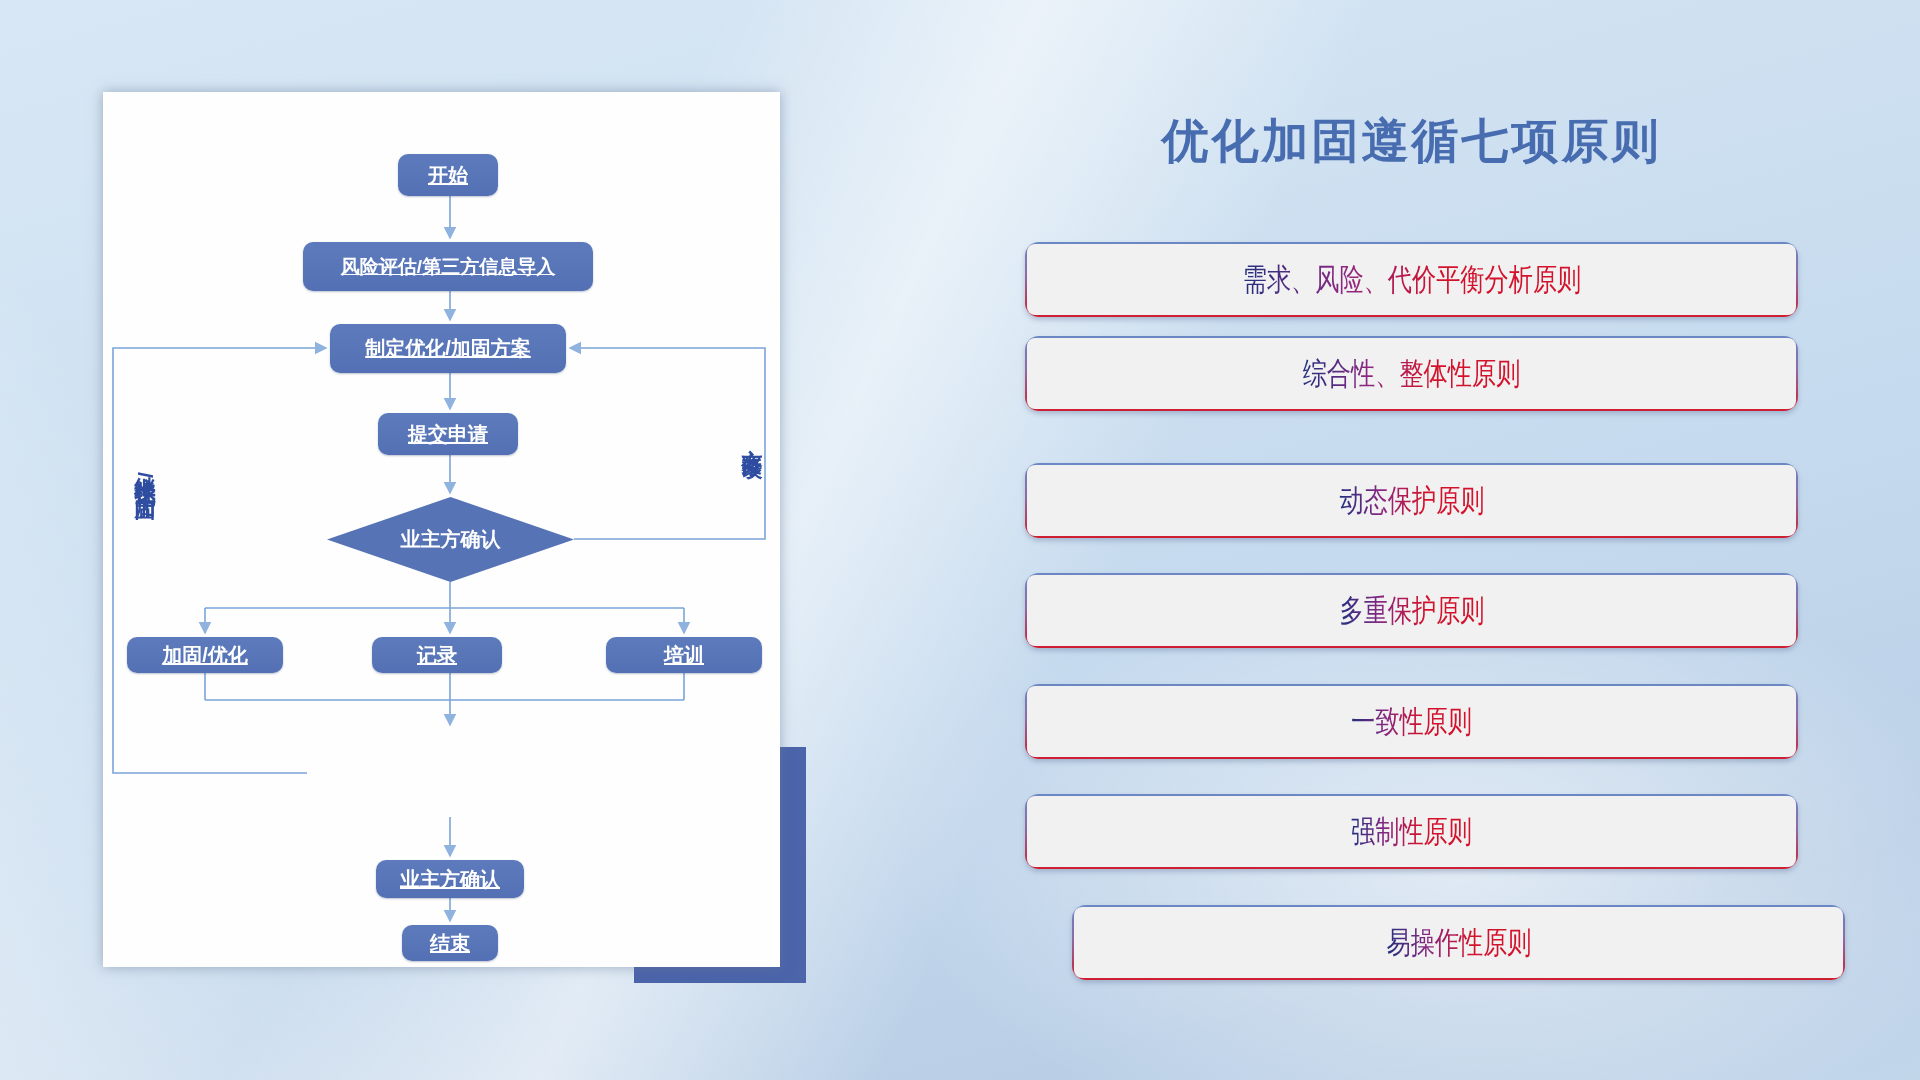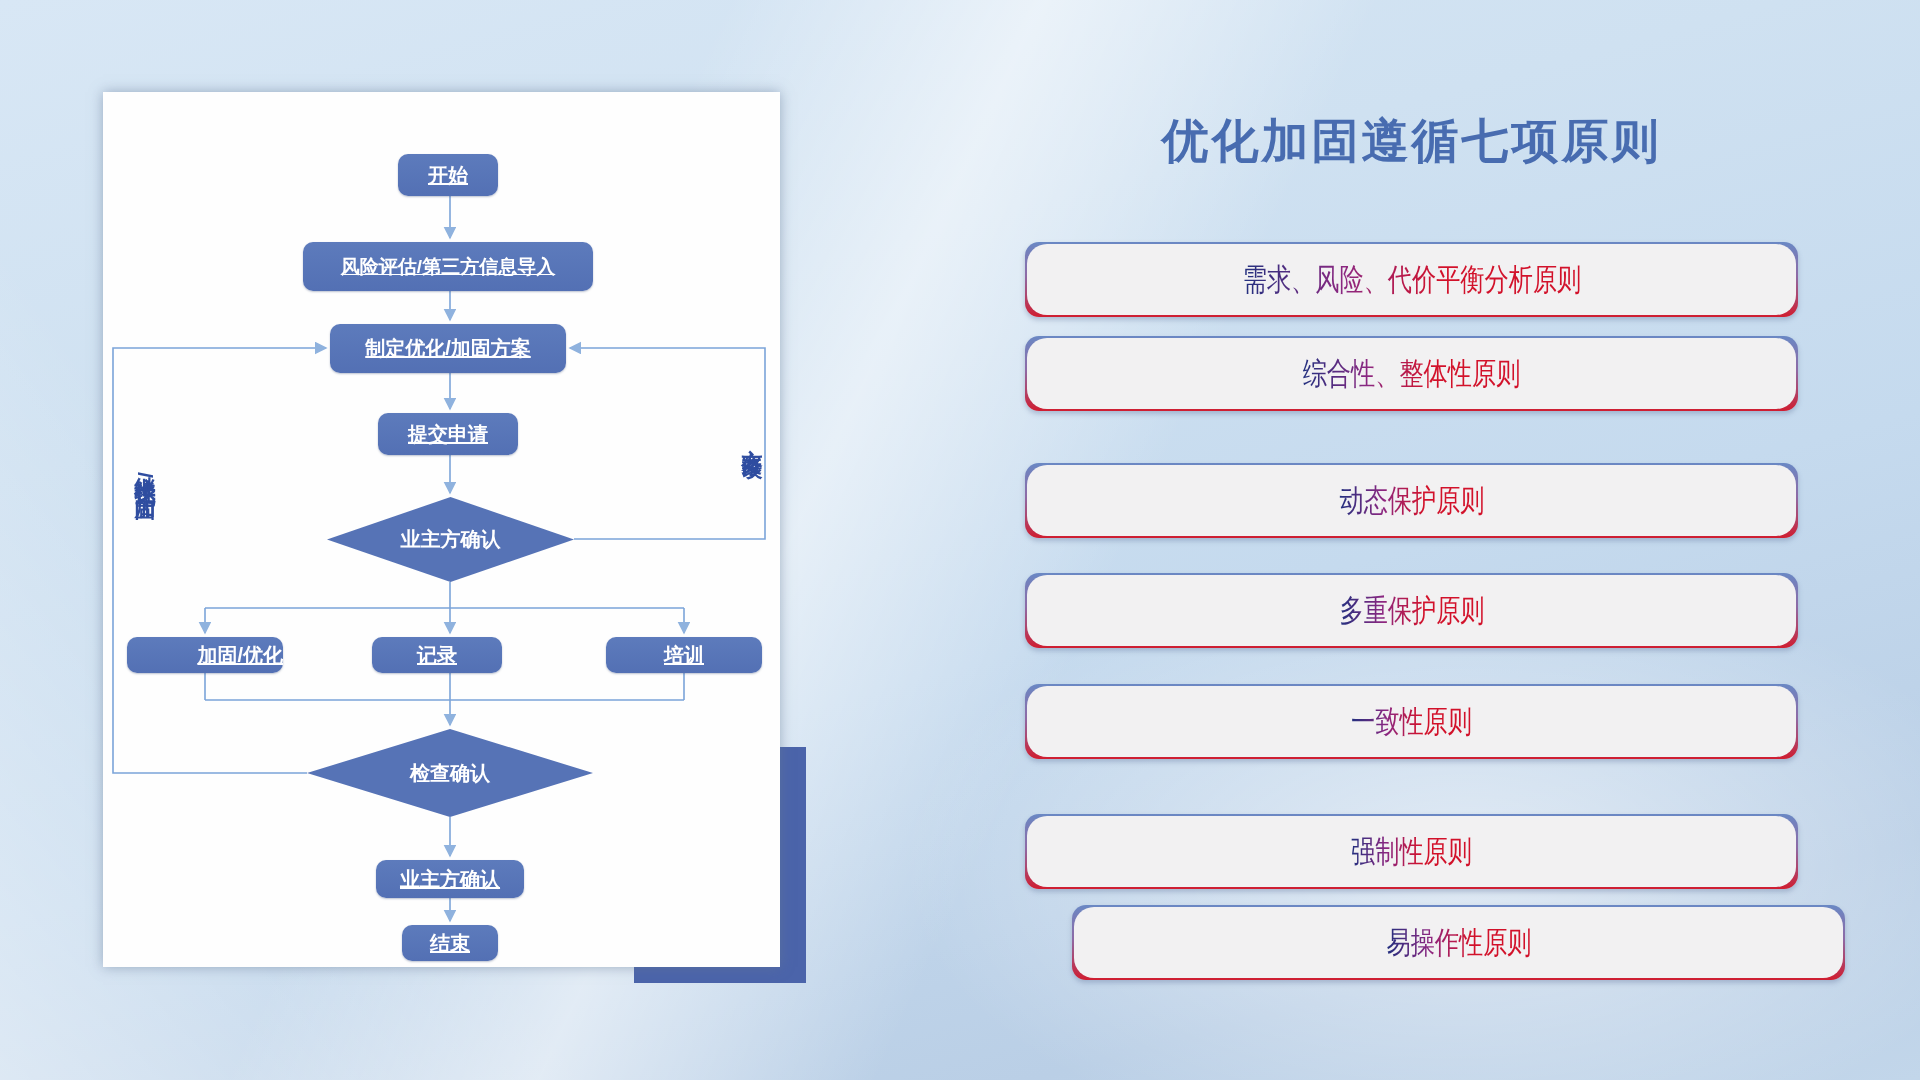--- a/index.html
+++ b/index.html
@@ -33,55 +33,55 @@
   .vlabel{
     writing-mode:vertical-rl;color:#2f4da0;font-weight:bold;font-size:21px;
     letter-spacing:3px;white-space:nowrap;
   }
   
   .n-start{left:295px;top:62px;width:100px;height:42px;}
   .n-risk{left:200px;top:150px;width:290px;height:49px;font-size:19px;}
   .n-plan{left:227px;top:232px;width:236px;height:49px;text-align:right;}
   .n-submit{left:275px;top:321px;width:140px;height:42px;}
   .d-owner{left:224px;top:405px;width:247px;height:85px;}
-  .n-reinf{left:24px;top:545px;width:156px;height:36px;justify-content:flex-end;}
+  .n-reinf{left:24px;top:545px;width:156px;height:36px;}
   .n-record{left:269px;top:545px;width:130px;height:36px;}
   .n-train{left:503px;top:545px;width:156px;height:36px;}
   .d-check{left:204px;top:637px;width:286px;height:88px;}
   .n-report{left:273px;top:768px;width:148px;height:38px;}
   .n-end{left:299px;top:833px;width:96px;height:36px;}
   .vl-left{left:28px;top:306px;height:150px;}
   .vl-right{left:635px;top:301px;height:90px;}
   
   .panel-title{
     position:absolute;left:1025px;top:110px;width:773px;text-align:center;
     font-size:47px;font-weight:bold;color:#486cb0;letter-spacing:3px;white-space:nowrap;
   }
   .principle{
     position:absolute;left:1025px;width:773px;height:75px;border-radius:14px;
     background:linear-gradient(180deg,#6a88c4 0%,#8d6aa6 45%,#d01d30 100%);
     padding:2px;box-sizing:border-box;
     box-shadow:0 3px 5px rgba(90,110,150,0.35);
   }
   .principle .inner{
-    width:100%;height:100%;border-radius:20px;background:#f2f1f2;
+    width:100%;height:100%;border-radius:8px;background:#f2f1f2;
     display:flex;align-items:center;justify-content:center;
   }
   .grad-text{
     font-size:31px;font-weight:500;white-space:nowrap;display:inline-block;
     transform:scaleX(0.78);color:#c11329;
   }
   @supports ((-webkit-background-clip: text) or (background-clip: text)){
     .grad-text{
       background:linear-gradient(90deg,#22307f 0%,#8c2781 30%,#d2112a 58%,#d2112a 100%);
       -webkit-background-clip:text;background-clip:text;color:transparent;
     }
   }
   .p1{top:242px;} .p2{top:336px;} .p3{top:463px;} .p4{top:573px;}
-  .p5{top:684px;} .p6{top:814px;} .p7{top:905px;margin-left:47px;}
+  .p5{top:684px;} .p6{top:794px;} .p7{top:905px;margin-left:47px;}
 </style>
 </head>
 <body>
 
 <div class="stage">
 
   <div class="accent-rect"></div>
 
   <div class="card">
 
@@ -126,23 +126,20 @@
     </div>
     <div class="node n-reinf">
       <span>加固/优化</span>
     </div>
     <div class="node n-record">
       <span>记录</span>
     </div>
     <div class="node n-train">
       <span>培训</span>
     </div>
-    <div class="diamond d-check">
-      <span>检查确认</span>
-    </div>
     <div class="node n-report">
       <span>业主方确认</span>
     </div>
     <div class="node n-end">
       <span>结束</span>
     </div>
 
     <div class="vlabel vl-left">继续优化/加固</div>
     <div class="vlabel vl-right">方案修改</div>
   </div>

